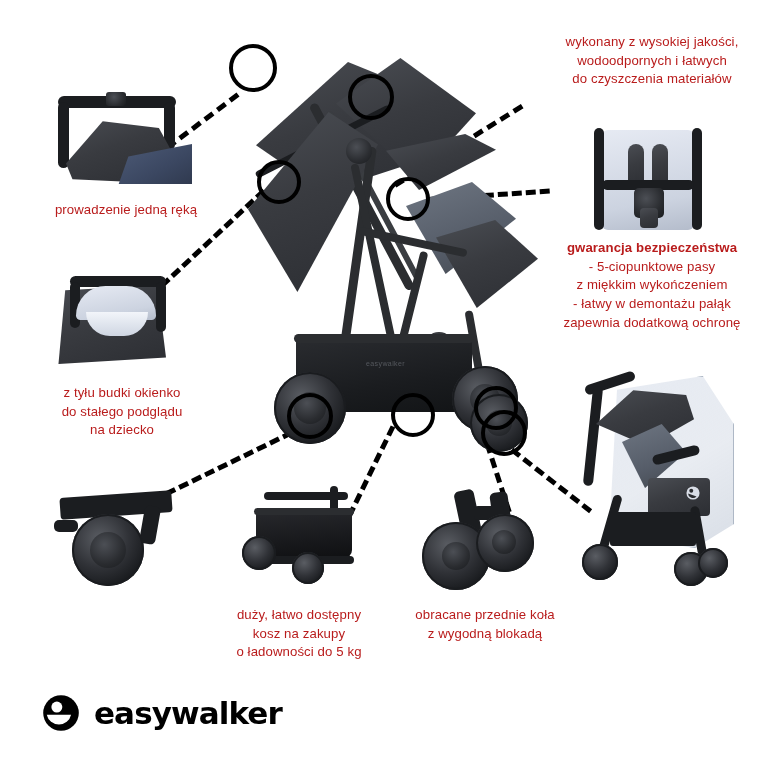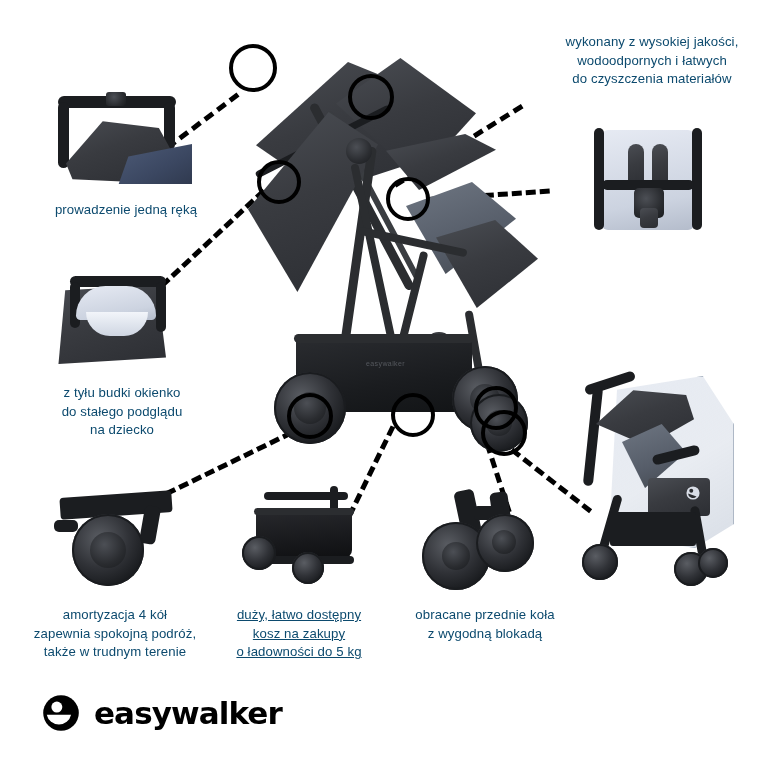--- a/index.html
+++ b/index.html
@@ -14,21 +14,21 @@
   #infographic {
     position: relative;
     width: 762px;
     height: 762px;
     background: #ffffff;
     overflow: hidden;
   }
   .cap {
     position: absolute;
     text-align: center;
-    color: #0c4a6e;
+    color: #b91c1c;
     font-size: 13.2px;
     line-height: 1.42;
     letter-spacing: 0.1px;
     white-space: pre-line;
   }
   .cap.bold-first::first-line {
     font-weight: bold;
   }
   
   .photo {
@@ -285,32 +285,34 @@
   <div class="ring" style="left:386px; top:177px; width:44px; height:44px;"></div>
   <div class="ring" style="left:287px; top:393px; width:46px; height:46px;"></div>
   <div class="ring" style="left:391px; top:393px; width:44px; height:44px;"></div>
   <div class="ring" style="left:474px; top:386px; width:44px; height:44px;"></div>
   <div class="ring" style="left:481px; top:410px; width:46px; height:46px;"></div>
 
   <div class="cap" style="left:546px; top:33px; width:212px;">wykonany z wysokiej jakości,
 wodoodpornych i łatwych
 do czyszczenia materiałów</div>
 
+  <div class="cap bold-first" style="left:546px; top:239px; width:212px;">gwarancja bezpieczeństwa
+- 5-ciopunktowe pasy
+z miękkim wykończeniem
+- łatwy w demontażu pałąk
+zapewnia dodatkową ochronę</div>
 
   <div class="cap" style="left:22px; top:384px; width:200px;">z tyłu budki okienko
 do stałego podglądu
 na dziecko</div>
 
   <div class="cap" style="left:26px; top:201px; width:200px;">prowadzenie jedną ręką</div>
 
-  <div class="cap" style="left:22px; top:606px; width:186px;">amortyzacja 4 kół
-zapewnia spokojną podróż,
-także w trudnym terenie</div>
-
-  <div class="cap" style="left:206px; top:606px; width:186px;text-decoration:underline;">duży, łatwo dostępny
+
+  <div class="cap" style="left:206px; top:606px; width:186px;">duży, łatwo dostępny
 kosz na zakupy
 o ładowności do 5 kg</div>
 
   <div class="cap" style="left:392px; top:606px; width:186px;">obracane przednie koła
 z wygodną blokadą</div>
 
 
   <div id="logo-row">
     <svg id="logo-mark" viewBox="0 0 32 32">
       <circle cx="16" cy="16" r="15" fill="#000000"></circle>

